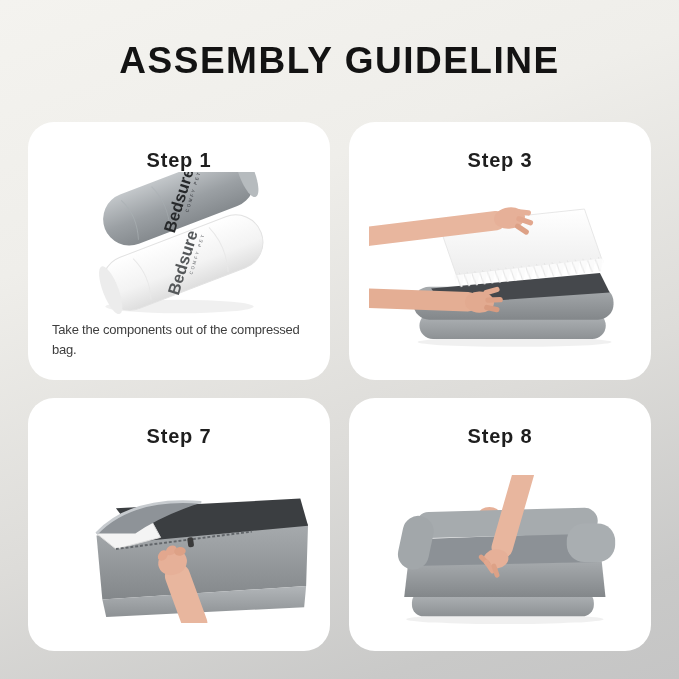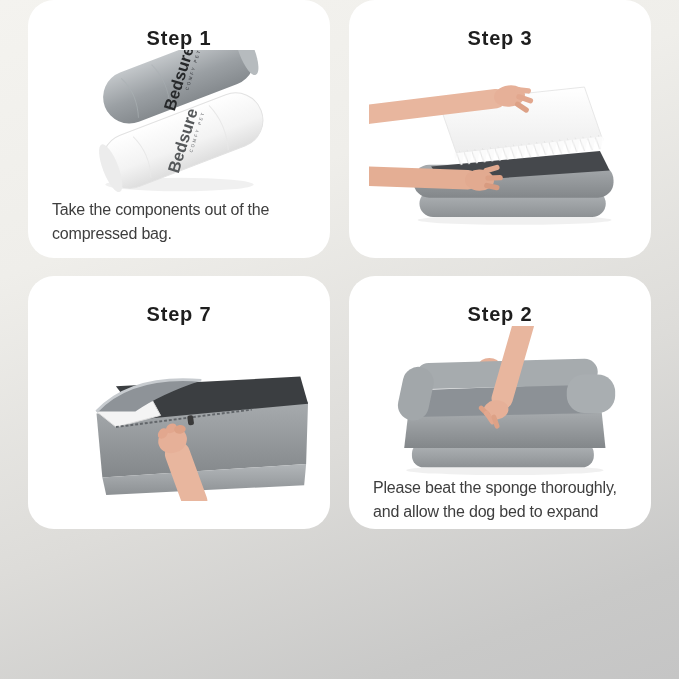--- a/index.html
+++ b/index.html
@@ -21,21 +21,21 @@
   .card{
     background:#ffffff;border-radius:26px;display:flex;flex-direction:column;
     align-items:center;overflow:hidden;
   }
   .step-title{
     margin-top:27px;font-size:20px;font-weight:600;color:#1e1e1e;letter-spacing:0.8px;
   }
   .figure{flex:1;width:100%;display:flex;align-items:center;justify-content:center;}
   .caption{
     width:100%;box-sizing:border-box;padding:0 24px;margin-bottom:26px;
-    font-size:16px;letter-spacing:-0.2px;line-height:1.5;color:#3e3e3e;text-align:left;
+    font-size:13px;letter-spacing:-0.2px;line-height:1.5;color:#3e3e3e;text-align:left;
   }
   svg text{font-family:"Liberation Sans",sans-serif;}
 </style>
 </head>
 <body>
 
 <svg width="0" height="0" style="position:absolute" aria-hidden="true">
   <defs>
     <linearGradient id="lgRollGray" x1="0" y1="0" x2="0" y2="1">
       <stop offset="0" stop-color="#c3c7ca"></stop>
@@ -61,20 +61,23 @@
     </linearGradient>
     <pattern id="spikesPat" width="8" height="15" patternUnits="userSpaceOnUse">
       <path d="M0,0 L4,15 L8,0 Z" fill="#fbfbfb"></path>
       <path d="M0,0 L4,15" stroke="#d9d9d9" stroke-width="0.7"></path>
     </pattern>
   </defs>
 </svg>
 
 <div class="wrap">
 
+  <div class="header">
+    <div class="page-title">ASSEMBLY GUIDELINE</div>
+  </div>
 
   <div class="grid">
 
     <div class="card">
       <div class="step-title">Step 1</div>
       <div class="figure">
         <svg viewBox="0 0 210 150" width="205" height="148">
           <ellipse cx="105" cy="137" rx="76" ry="7" fill="#000000" opacity="0.06"></ellipse>
           <g transform="rotate(-21 105 75)">
             <rect x="16" y="64" width="172" height="56" rx="28" fill="url(#lgRollWhite)" stroke="#e2e2e2"></rect>
@@ -142,38 +145,37 @@
             <ellipse cx="151" cy="84" rx="15" ry="13" fill="#e6b098"></ellipse>
             <ellipse cx="144" cy="74" rx="6" ry="4.5" fill="#e2a78e" transform="rotate(-30 144 74)"></ellipse>
             <ellipse cx="154" cy="72" rx="6" ry="4.5" fill="#e2a78e" transform="rotate(-12 154 72)"></ellipse>
             <ellipse cx="162" cy="76" rx="6" ry="4.5" fill="#dda186" transform="rotate(12 162 76)"></ellipse>
           </g>
         </svg>
       </div>
     </div>
 
     <div class="card">
-      <div class="step-title">Step 2</div>
+      <div class="step-title">Step 8</div>
       <div class="figure">
         <svg viewBox="0 0 270 155" width="262" height="150">
           <ellipse cx="140" cy="149" rx="102" ry="5" fill="#000000" opacity="0.06"></ellipse>
           <rect x="44" y="120" width="188" height="26" rx="12" fill="url(#lgGray)"></rect>
           <polygon points="40,92 240,88 244,126 36,126" fill="url(#lgGrayDark)"></polygon>
           <path d="M40,92 L240,88" stroke="#eceff1" stroke-width="2.5" fill="none"></path>
           <polygon points="62,66 212,60 236,90 44,94" fill="#8c9196"></polygon>
           <ellipse cx="124" cy="40" rx="11" ry="7" fill="#e6b098"></ellipse>
           <rect x="48" y="36" width="188" height="27" rx="13.5" fill="#a6abae" transform="rotate(-1.5 142 49)"></rect>
           <rect x="32" y="42" width="32" height="56" rx="16" fill="#a2a7aa" transform="rotate(12 48 70)"></rect>
           <rect x="204" y="50" width="50" height="40" rx="18" fill="#a9aeb1"></rect>
           <g transform="rotate(16 152 20)">
             <rect x="142" y="-14" width="22" height="102" rx="11" fill="#e8b69e"></rect>
             <ellipse cx="150" cy="90" rx="13" ry="10" fill="#e6b098" transform="rotate(-24 150 90)"></ellipse>
             <rect x="132" y="92" width="15" height="5" rx="2.5" fill="#dda186" transform="rotate(28 139 94)"></rect>
             <rect x="138" y="97" width="16" height="5" rx="2.5" fill="#e2a78e" transform="rotate(40 146 99)"></rect>
             <rect x="146" y="99" width="15" height="5" rx="2.5" fill="#dda186" transform="rotate(55 153 101)"></rect>
           </g>
         </svg>
       </div>
-      <div class="caption">Please beat the sponge thoroughly, and allow the dog bed to expand fully before use, which may take up to 72 hours.</div>
     </div>
 
   </div>
 </div>
 
 </body></html>

